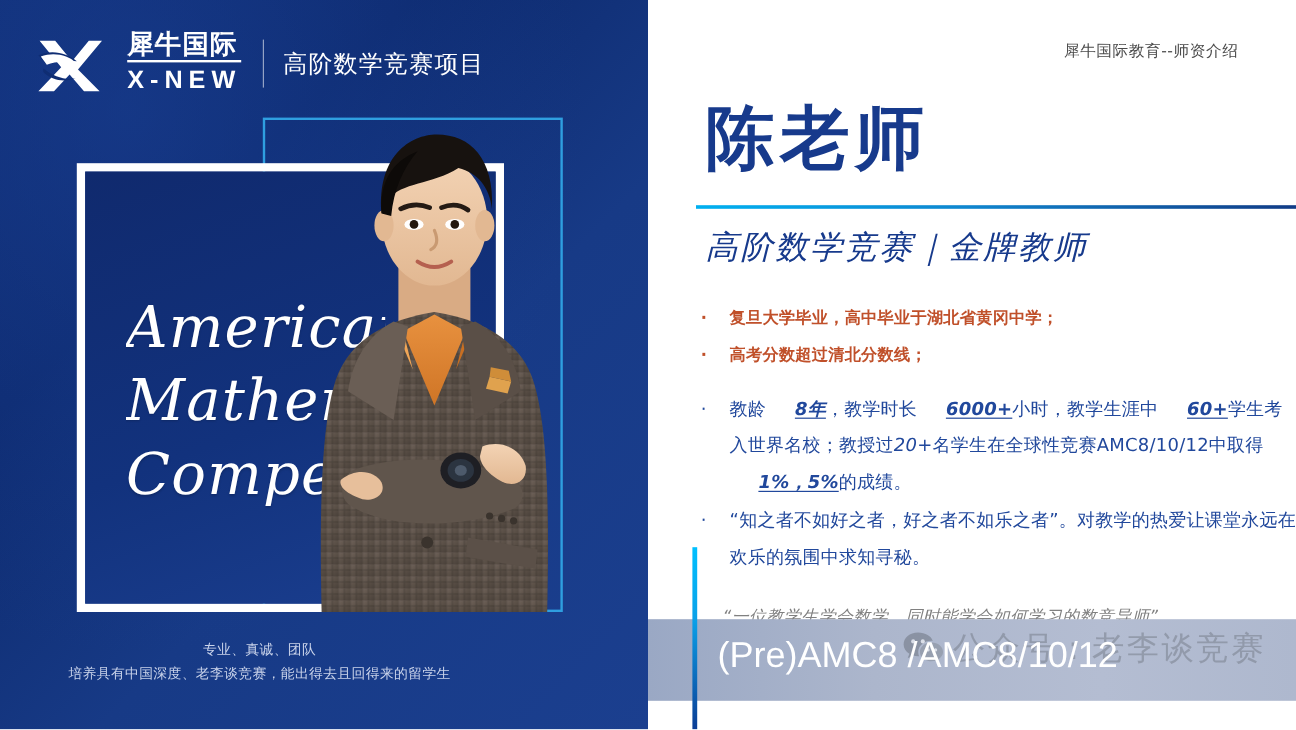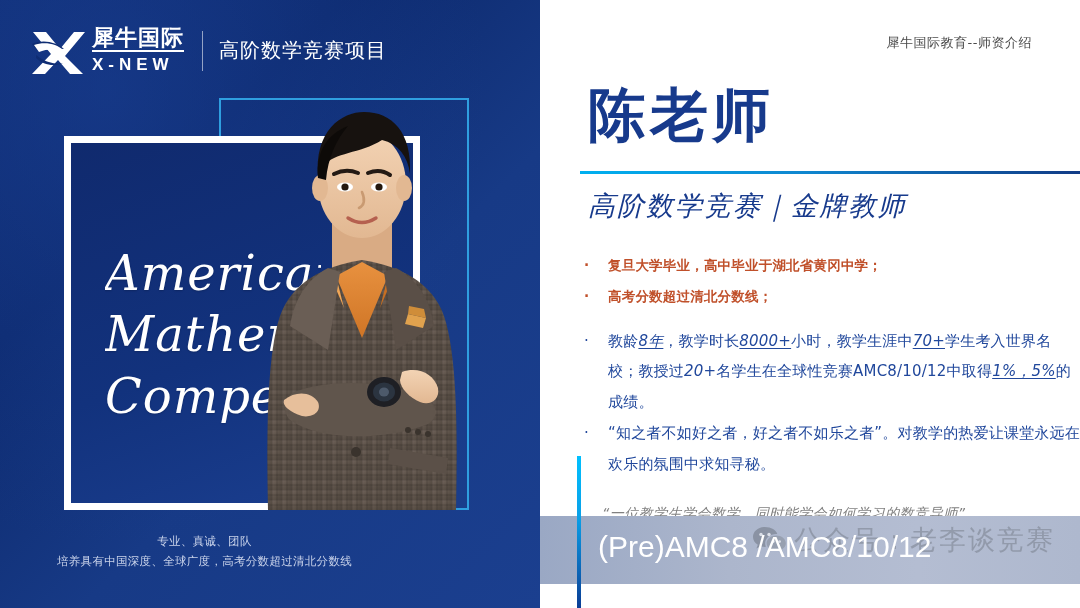--- a/index.html
+++ b/index.html
@@ -26,28 +26,28 @@
     background: radial-gradient(ellipse at 20% 15%, rgba(30,70,160,.45) 0%, rgba(10,35,95,0) 62%);
     pointer-events:none;
   }
 
   
   .brand {
     position: absolute; left: 30px; top: 26px;
     display: flex; align-items: center; gap: 0px; z-index: 6;
   }
   .logo-mark { width: 56px; height: 48px; flex: 0 0 auto; }
-  .logo-cn-block { margin-left: 6px; }
+  .logo-cn-block { margin-left: 20px; }
   .logo-cn {
     font-size: 22px; font-weight: 700; color: #fff; letter-spacing: 1px;
     line-height: 1.05; border-bottom: 2px solid #fff; padding-bottom: 1px;
     font-family: "DejaVu Sans", sans-serif;
   }
   .logo-en {
-    font-size: 17px; font-weight: 700; color: #fff; letter-spacing: 5px;
+    font-size: 21px; font-weight: 700; color: #fff; letter-spacing: 5px;
     line-height: 1.25; margin-top: 2px;
   }
   .brand-sep {
     width: 1px; height: 40px; background: rgba(255,255,255,.55);
     margin: 0 16px 0 18px;
   }
   .brand-title {
     font-size: 20px; font-weight: 400; color: #fff; letter-spacing: 1px;
     font-family: "DejaVu Sans", sans-serif;
   }
@@ -135,22 +135,22 @@
 
   .bullet.accent {
     color: #c0502a; font-size: 13.5px; font-weight: 700;
     line-height: 2.28; letter-spacing: .2px;
   }
   .bullet.navy {
     color: #21489c; font-size: 15px; font-weight: 400;
     line-height: 2.05; letter-spacing: .2px;
   }
   .bullet.navy .em {
-    font-style: italic; font-weight: 400;
-    text-decoration: underline; text-underline-offset: 2px;
+    font-style: italic; font-weight: 700;
+    text-decoration: underline; text-underline-offset: 2px; margin-left: 24px;
   }
   .bullet.navy .em-plain { font-style: italic; }
   .group-gap { height: 14px; }
 
   .cyan-bar {
     position: absolute; left: 37px; top: 456px;
     width: 4px; height: 152px;
     background: linear-gradient(180deg, #00c0ff 0%, #0aa0e8 40%, #0b3d95 100%);
     z-index: 9;
   }
@@ -311,21 +311,21 @@
       <div class="logo-cn-block">
         <div class="logo-cn">犀牛国际</div>
         <div class="logo-en">X-NEW</div>
       </div>
       <div class="brand-sep"></div>
       <div class="brand-title">高阶数学竞赛项目</div>
     </div>
 
     <div class="left-caption">
       <div>专业、真诚、团队</div>
-      <div>培养具有中国深度、全球广度，高考分数超过清北分数线</div>
+      <div>培养具有中国深度、老李谈竞赛，能出得去且回得来的留学生</div>
     </div>
   </div>
 
   <div class="right-panel">
 
     <div class="top-right-label">犀牛国际教育--师资介绍</div>
 
     <div class="teacher-name">陈老师</div>
 
     <div class="name-rule"></div>
@@ -341,21 +341,21 @@
 
       <div class="bullet accent">
         <span class="dot">·</span>
         <span class="txt">高考分数超过清北分数线；</span>
       </div>
 
       <div class="group-gap"></div>
 
       <div class="bullet navy">
         <span class="dot">·</span>
-        <span class="txt">教龄<span class="em">8年</span>，教学时长<span class="em">8000+</span>小时，教学生涯中<span class="em">70+</span>学生考入世界名校；教授过<span class="em-plain">20+</span>名学生在全球性竞赛AMC8/10/12中取得<span class="em">1%，5%</span>的成绩。</span>
+        <span class="txt">教龄<span class="em">8年</span>，教学时长<span class="em">6000+</span>小时，教学生涯中<span class="em">60+</span>学生考入世界名校；教授过<span class="em-plain">20+</span>名学生在全球性竞赛AMC8/10/12中取得<span class="em">1%，5%</span>的成绩。</span>
       </div>
 
       <div class="bullet navy">
         <span class="dot">·</span>
         <span class="txt">“知之者不如好之者，好之者不如乐之者”。对教学的热爱让课堂永远在欢乐的氛围中求知寻秘。</span>
       </div>
     </div>
 
     <div class="quote">“一位教学生学会数学，同时能学会如何学习的数竞导师”</div>
   </div>

